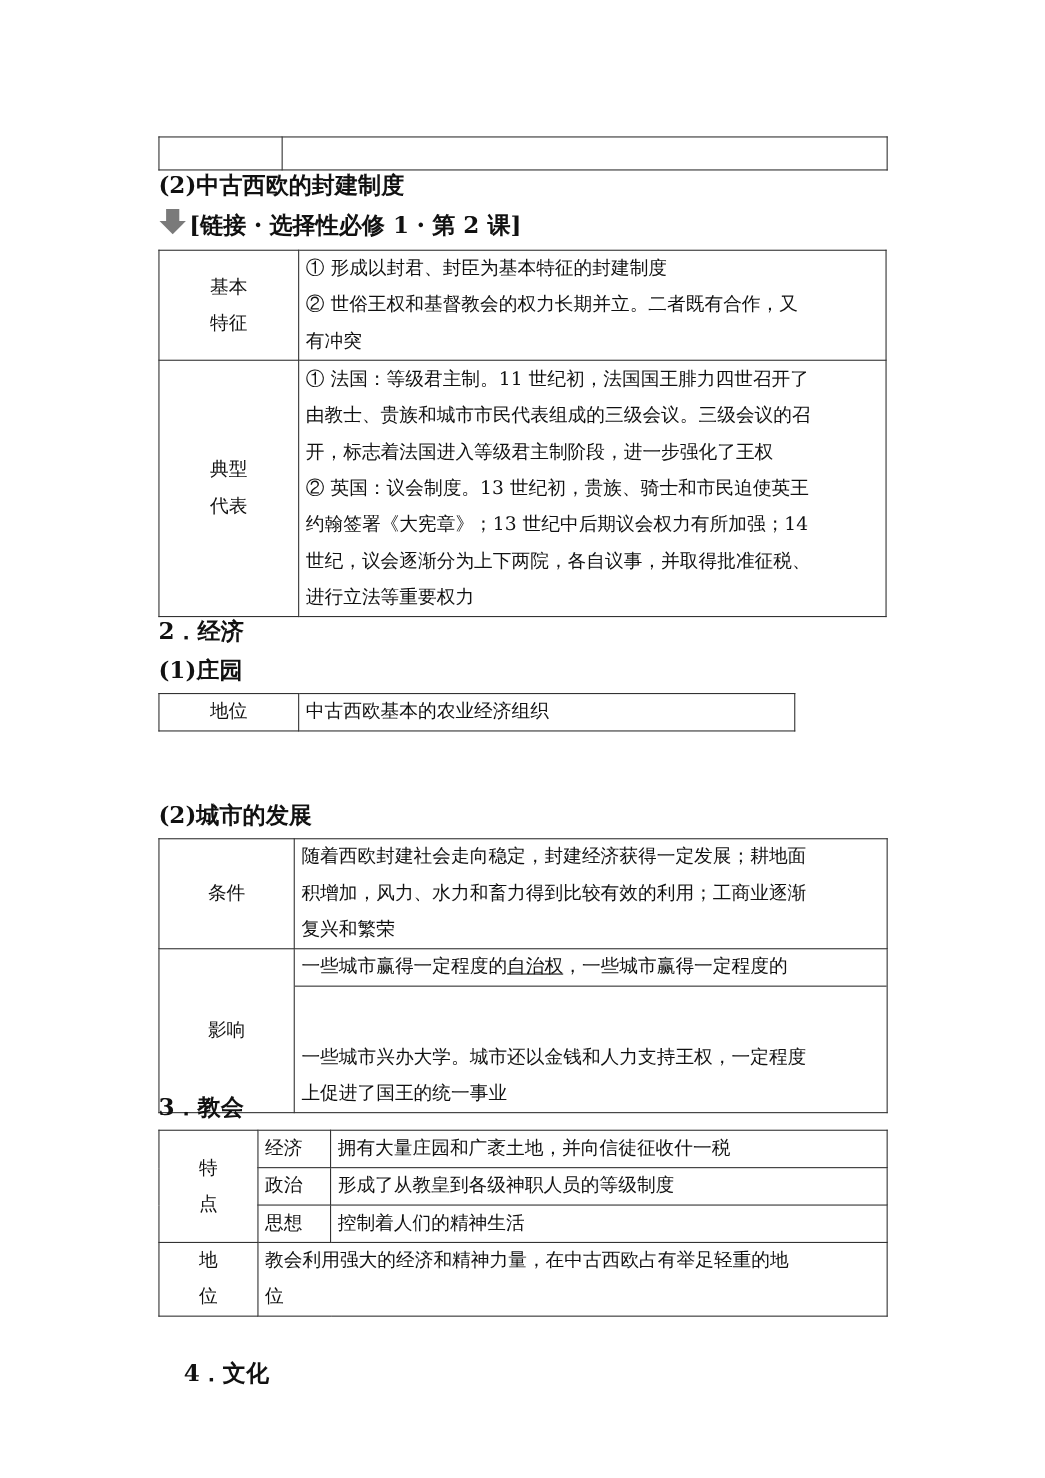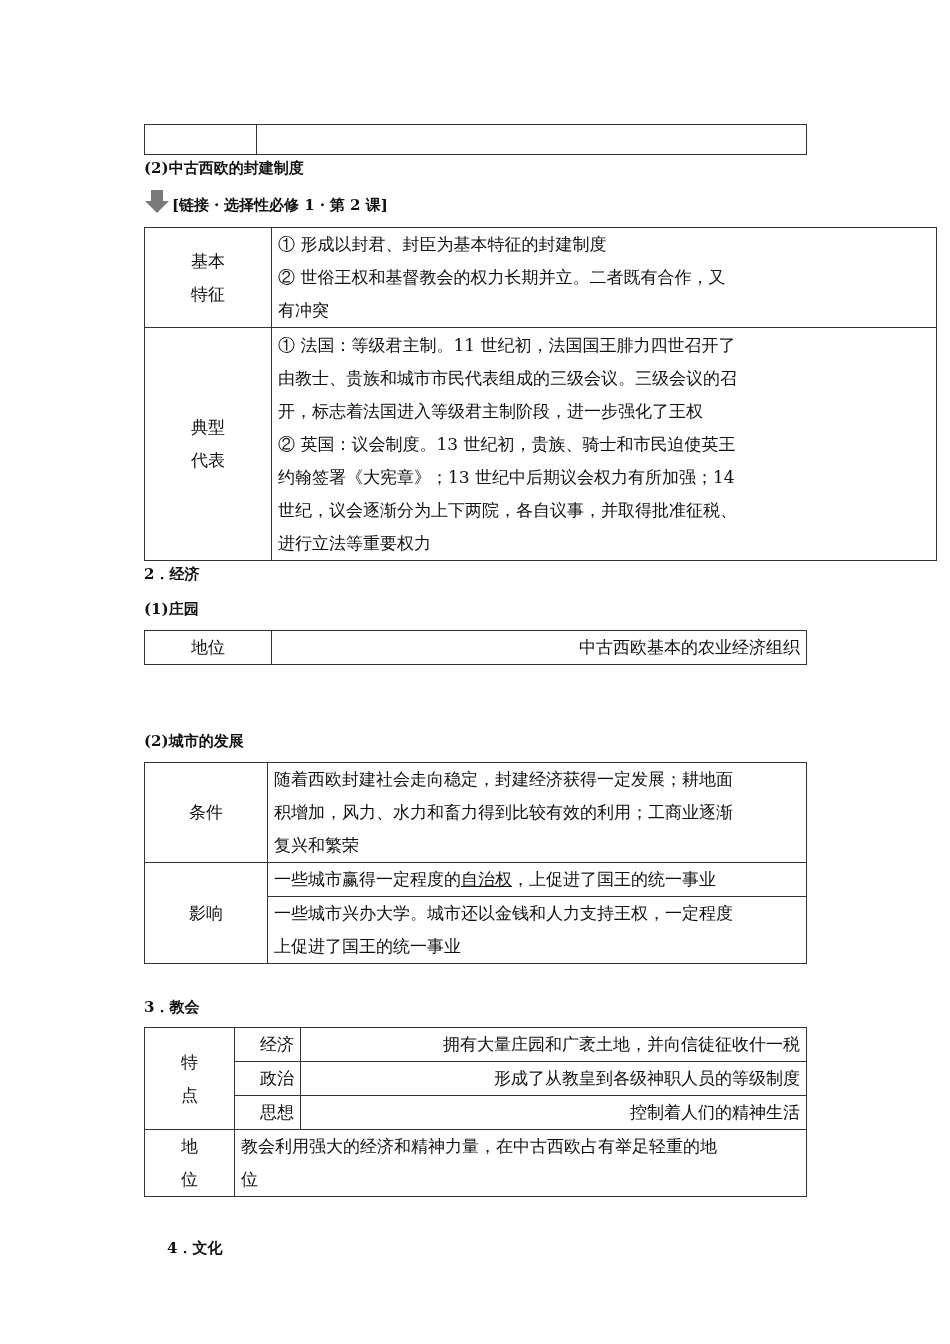--- a/index.html
+++ b/index.html
@@ -4,27 +4,27 @@
 <style>
   html, body { margin: 0; padding: 0; background: #ffffff; }
   body {
     width: 950px; height: 1344px; position: relative; overflow: hidden;
     font-family: "DejaVu Serif", "Liberation Serif", serif;
     color: #111;
     font-size: 17px;
   }
   table { border-collapse: collapse; position: absolute; table-layout: fixed; }
   td { border: 1px solid #333; padding: 0 6px; vertical-align: middle; line-height: 33px; font-size: 17px; }
-  td.center { text-align: right; }
+  td.center { text-align: left; }
   td.lbl { text-align: center; line-height: 33px; }
-  .heading { position: absolute; left: 144px; font-size: 15px; font-weight: bold; line-height: 22px; }
+  .heading { position: absolute; left: 144px; font-size: 21px; font-weight: bold; line-height: 22px; }
   .u { text-decoration: underline; }
   .arrow { position: absolute; left: 144px; top: 190px; width: 26px; height: 24px; }
   .inner-row { display: block; border-bottom: 1px solid #333; margin: 0 -6px; padding: 0 6px; }
-  .inner-row:last-child { border-bottom: none; }
+  .inner-row:last-child { border-bottom: none; margin-top: 48px; }
 </style>
 </head>
 <body>
 
 <table style="left:144px; top:124px; width:663px;">
   <colgroup>
       <col style="width:112px">
       <col>
     </colgroup>
   <tbody>
@@ -36,21 +36,21 @@
   </table>
 
 <div class="heading" style="top:157px;">(2)中古西欧的封建制度</div>
 
 <svg class="arrow" viewBox="0 0 26 24">
   <rect x="7" y="0" width="12" height="12" fill="#7a7a7a"></rect>
   <polygon points="1,11 25,11 13,23" fill="#7a7a7a"></polygon>
 </svg>
 <div class="heading" style="left:172px; top:194px;">[链接・选择性必修 1・第 2 课]</div>
 
-<table style="left:144px; top:227px; width:793px;padding-left:24px;">
+<table style="left:144px; top:227px; width:662px;padding-left:24px;">
   <colgroup>
       <col style="width:127px">
       <col>
     </colgroup>
   <tbody>
       <tr style="height:98px">
     <td class="lbl">
       <div>基本</div>
       <div>特征</div>
     </td>
@@ -74,21 +74,21 @@
       <div>世纪，议会逐渐分为上下两院，各自议事，并取得批准征税、</div>
       <div>进行立法等重要权力</div>
     </td>
   </tr>
 </tbody>
   </table>
 
 <div class="heading" style="top:563px;">2．经济</div>
 <div class="heading" style="top:598px;">(1)庄园</div>
 
-<table style="left:144px; top:630px; width:663px;">
+<table style="left:144px; top:630px; width:579px;">
   <colgroup>
       <col style="width:127px">
       <col>
     </colgroup>
   <tbody>
       <tr style="height:31px">
     <td class="lbl">地位</td>
     <td class="center">中古西欧基本的农业经济组织</td>
   </tr>
 </tbody>
@@ -106,21 +106,21 @@
     <td class="lbl">条件</td>
     <td>
       <div>随着西欧封建社会走向稳定，封建经济获得一定发展；耕地面</div>
       <div>积增加，风力、水力和畜力得到比较有效的利用；工商业逐渐</div>
       <div>复兴和繁荣</div>
     </td>
   </tr>
   <tr style="height:98px">
     <td class="lbl">影响</td>
     <td style="padding:0 6px;">
-      <div class="inner-row"><span>一些城市赢得一定程度的</span><span class="u">自治权</span><span>，上促进了国王的统一事业</span></div>
+      <div class="inner-row"><span>一些城市赢得一定程度的</span><span class="u">自治权</span><span>，一些城市赢得一定程度的</span></div>
       <div class="inner-row">
         <div>一些城市兴办大学。城市还以金钱和人力支持王权，一定程度</div>
         <div>上促进了国王的统一事业</div>
       </div>
     </td>
   </tr>
 </tbody>
   </table>
 
 <div class="heading" style="top:996px;">3．教会</div>

